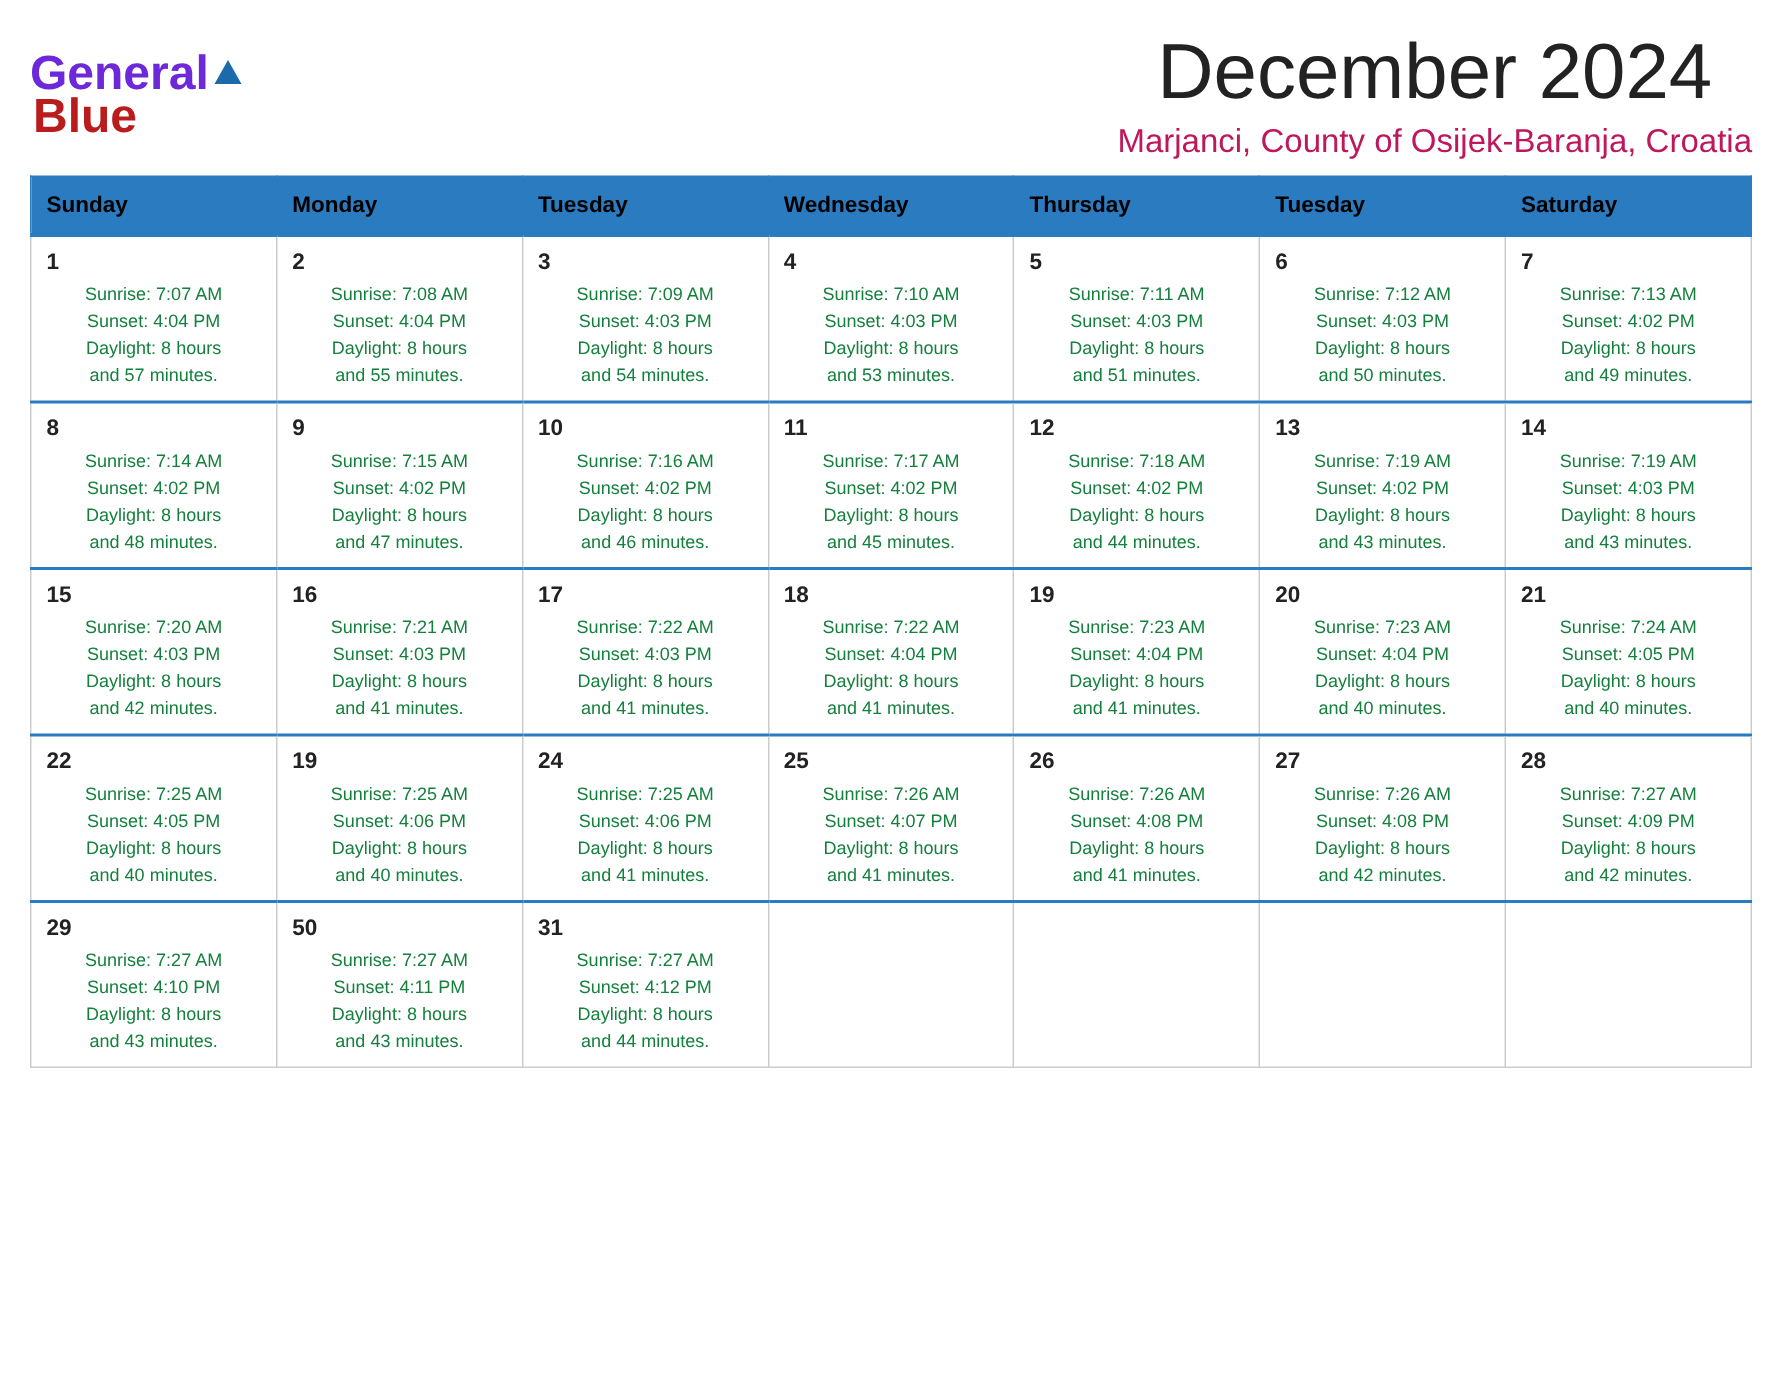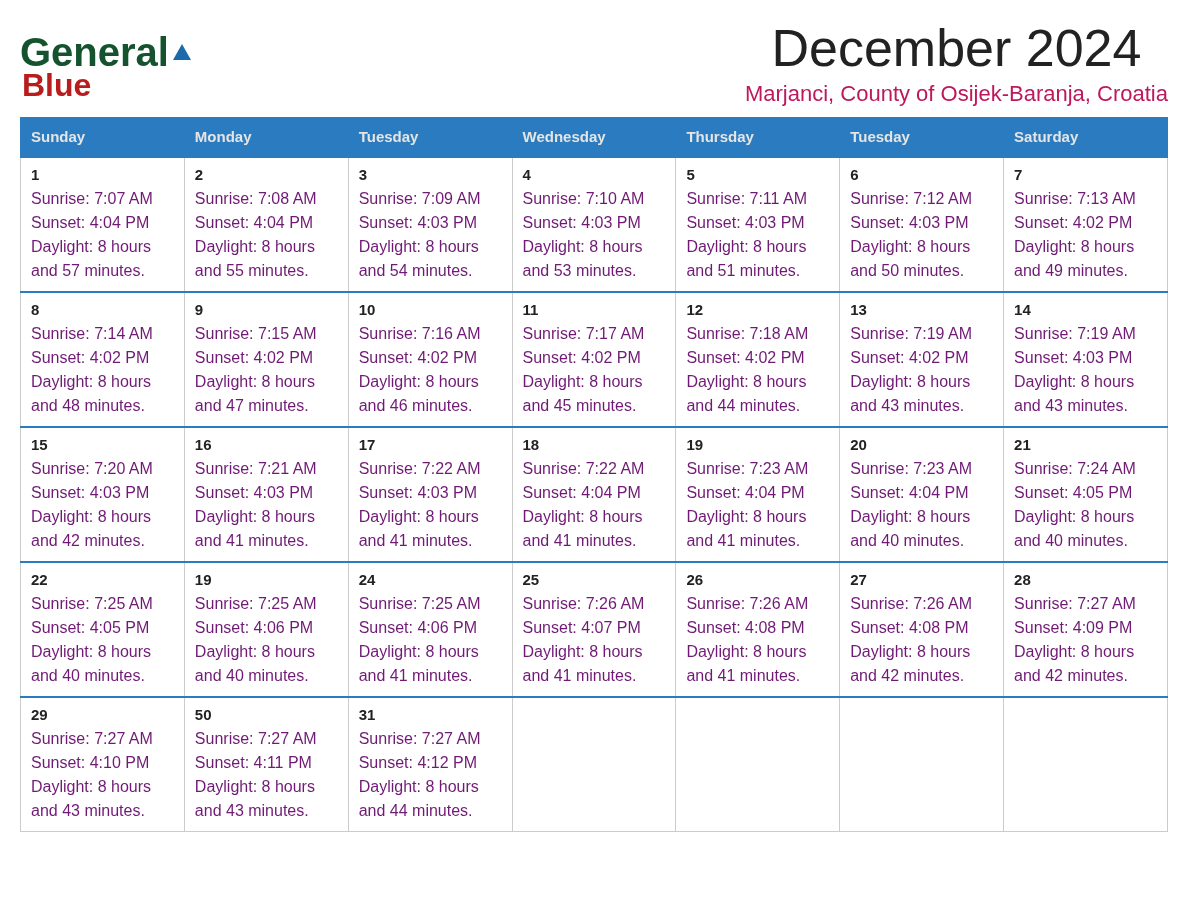--- a/index.html
+++ b/index.html
@@ -40,21 +40,21 @@
       color: #be185d;
       margin-top: 4px;
     }
     .calendar-table {
       width: 100%;
       border-collapse: collapse;
       margin-top: 10px;
     }
     .calendar-table thead tr th {
       background-color: #2a7bbf;
-      color: #e5e5e5;
+      color: #000000;
       font-size: 15px;
       font-weight: bold;
       padding: 10px 10px;
       text-align: left;
       border: 1px solid #2a7bbf;
     }
     .calendar-table tbody tr td {
       border: 1px solid #ccc;
       vertical-align: top;
       padding: 8px 10px;
@@ -65,41 +65,42 @@
       background: #fff;
     }
     .calendar-table tbody tr td .day-number {
       font-size: 15px;
       font-weight: bold;
       color: #222;
       display: block;
       margin-bottom: 4px;
     }
     .calendar-table tbody tr td .day-info {
-      font-size: 16px;
-      color: #701a75;
+      font-size: 12px;
+      color: #15803d;
       line-height: 1.5;
+      text-align: center;
     }
     .calendar-table tbody tr:first-child td {
       border-top: 3px solid #2a7bbf;
     }
     .calendar-table tbody tr td.empty {
       background: #fff;
     }
     .row-divider td {
       border-top: 2px solid #2a7bbf !important;
     }
   </style>
 </head>
 <body>
 
 <div class="header-section">
   <div class="logo-area">
     <div class="logo-wrapper">
-      <span style="font-size:40px; font-weight:bold; color:#14532d;">General</span>
+      <span style="font-size:32px; font-weight:bold; color:#6d28d9;">General</span>
       <svg width="22" height="22" viewBox="0 0 22 22" style="margin:0 2px;">
         <polygon points="11,2 20,18 2,18" fill="#1a6bab"></polygon>
       </svg>
     </div>
     <span style="font-size:32px; font-weight:bold; color:#b91c1c; margin-top:-8px; margin-left:2px;">Blue</span>
   </div>
   <div class="title-area">
     <div class="month-title">December 2024</div>
     <div class="location-subtitle">Marjanci, County of Osijek-Baranja, Croatia</div>
   </div>

